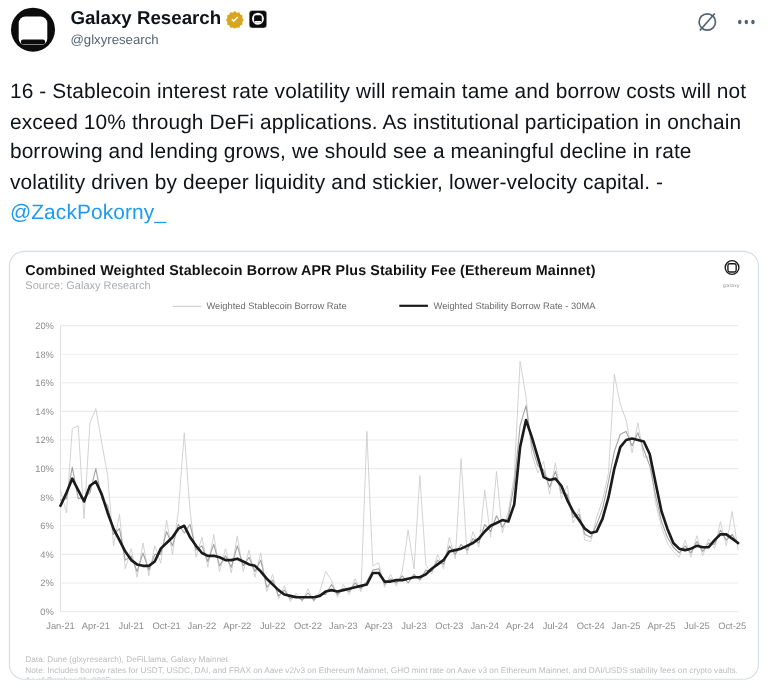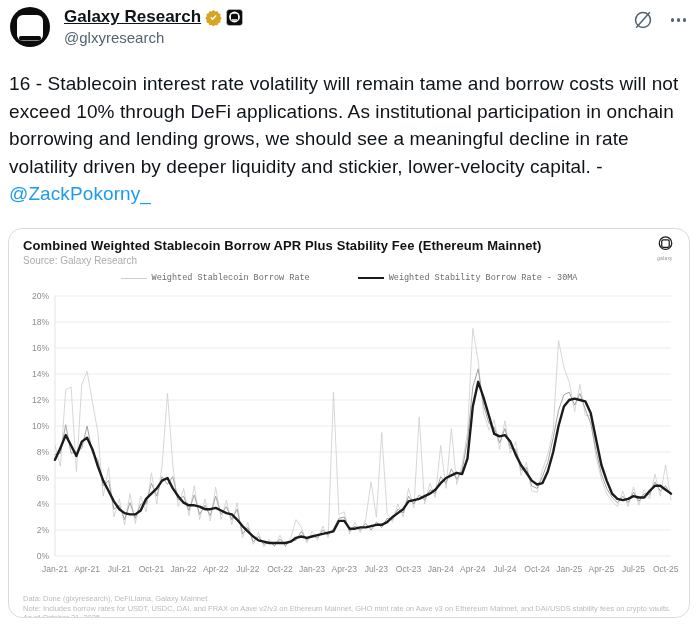--- a/index.html
+++ b/index.html
@@ -7,44 +7,44 @@
               font-family:"Liberation Sans", sans-serif; }
 
   .page { position:relative; width:698px; height:625px; background:#fff; }
 
   
   .tweet-header { position:absolute; top:4px; left:6px; right:6px; height:56px; display:flex; }
   .avatar { width:48px; height:48px; border-radius:50%; background:#fff; flex:0 0 48px;
             display:flex; align-items:center; justify-content:center; cursor:pointer; }
   .name-block { margin-left:10px; padding-top:3px; flex:1 1 auto; }
   .name-row { display:flex; align-items:center; gap:4px; }
-  .display-name { font-size:17px; font-weight:700; color:#0f1419; cursor:pointer;text-decoration:underline; }
+  .display-name { font-size:17px; font-weight:700; color:#0f1419; cursor:pointer; }
   .badge { width:17px; height:17px; display:inline-flex; }
-  .handle { font-size:15px; color:#536471; margin-top:2px; }
+  .handle { font-size:12px; color:#536471; margin-top:2px; }
   .header-actions { display:flex; gap:18px; align-items:flex-start; padding-top:6px; padding-right:6px; }
   .action-icon { width:20px; height:20px; color:#536471; cursor:pointer; }
   .dots { display:flex; gap:2.5px; align-items:center; height:20px; }
   .dots i { width:3.5px; height:3.5px; background:#536471; border-radius:50%; display:block; }
 
   
   .tweet-body { position:absolute; top:70px; left:9px; width:682px;
                 font-size:19px; line-height:27.5px; color:#0f1419; letter-spacing:.1px; }
   .tweet-body a { color:#1d9bf0; text-decoration:none; cursor:pointer; }
 
   
   .chart-card { position:absolute; top:228px; left:8px; width:682px; height:390px;
                 border:1px solid #d5dde2; border-radius:14px; background:#fff; overflow:hidden;
                 cursor:pointer; }
   .chart-head { position:relative; padding:9px 14px 0 14px; }
   .chart-title { font-size:13px; font-weight:700; color:#121212; letter-spacing:.1px; }
   .chart-source { font-size:10px; color:#a9adb1; margin-top:2px; }
   .chart-watermark { position:absolute; top:7px; right:12px; width:24px; text-align:center; }
   .chart-watermark .wm-label { font-size:4.5px; color:#8b8b8b; letter-spacing:.4px; display:block; margin-top:1px; }
 
-  .legend { display:flex; justify-content:center; gap:48px; margin-top:4px; height:16px; align-items:center;font-family:Liberation Mono, monospace; }
+  .legend { display:flex; justify-content:center; gap:48px; margin-top:4px; height:16px; align-items:center; }
   .legend-item { display:flex; align-items:center; gap:5px; }
   .legend-swatch { width:26px; height:0; border-top-style:solid; }
   .legend-label { font-size:8.5px; color:#6b6b6b; }
 
   .plot-wrap { padding:2px 10px 0 12px; }
   svg text { font-family:"Liberation Sans", sans-serif; }
 
   .chart-footer { padding:2px 14px 0 14px; }
   .chart-footer div { font-size:7.5px; color:#bcbcbc; line-height:9.5px; }
 </style>

